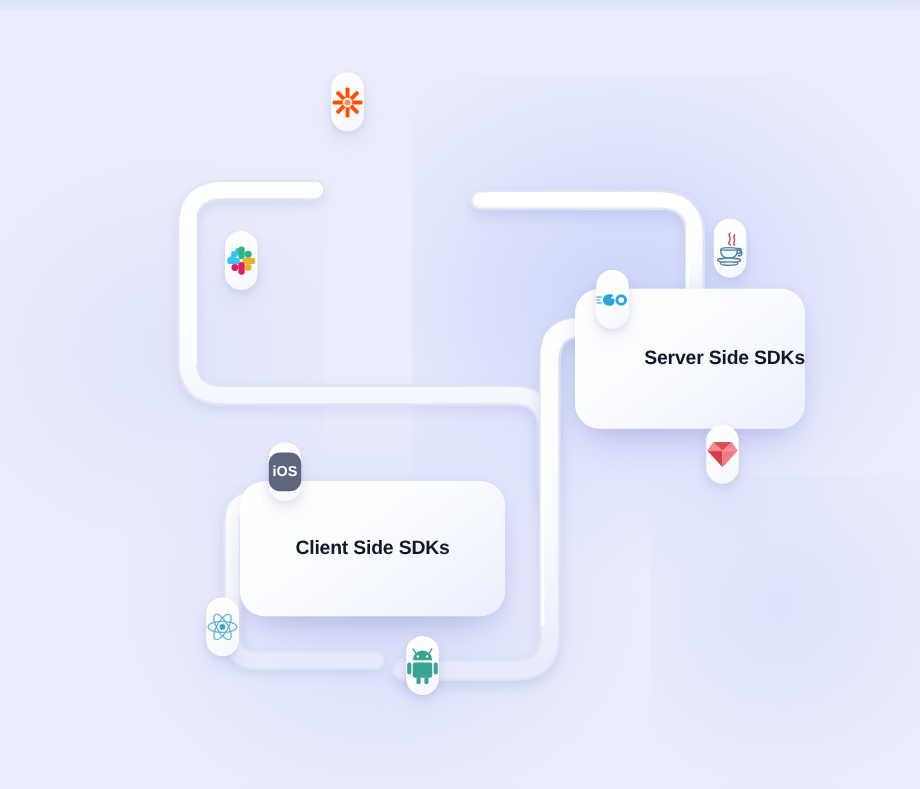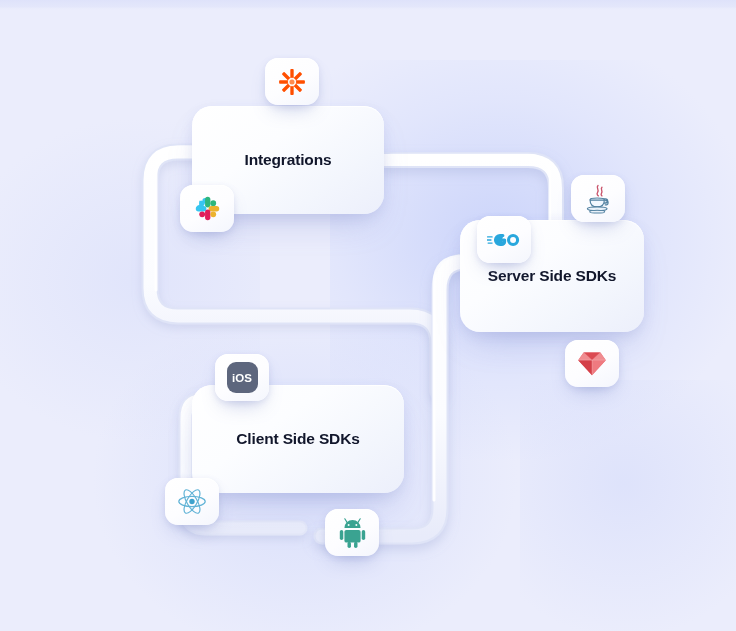--- a/index.html
+++ b/index.html
@@ -73,27 +73,27 @@
   }
   .card-label {
     font-size: 15.5px;
     font-weight: bold;
     color: #11162b;
     letter-spacing: -0.15px;
     white-space: nowrap;
   }
 
   #card-integrations  { left: 192px; top: 106px; width: 192px; height: 108px; }
-  #card-server        { left: 460px; top: 220px; width: 184px; height: 112px; }
+  #card-server        { left: 460px; top: 231px; width: 184px; height: 112px; justify-content: flex-end; }
   #card-client        { left: 192px; top: 385px; width: 212px; height: 108px; }
 
   
   .chip {
     position: absolute;
-    width: 54px;
+    width: 26px;
     height: 47px;
     border-radius: 13px;
     background: linear-gradient(150deg, #ffffff 0%, #fdfdff 55%, #f4f6fd 100%);
     box-shadow:
       0 10px 20px -8px rgba(116,128,195,0.45),
       0 2px 6px rgba(128,140,200,0.18),
       inset 0 1px 0 rgba(255,255,255,0.95);
     display: flex;
     align-items: center;
     justify-content: center;
@@ -166,23 +166,20 @@
       <path d="M 466 262 Q 440 262 440 290 L 440 508 Q 440 536 412 536 L 322 536" fill="none" stroke="url(#pipeGrad)" stroke-width="13" stroke-linecap="round"></path>
       <path d="M 464 256 Q 434 256 434 284 L 434 500" fill="none" stroke="rgba(255,255,255,0.9)" stroke-width="3" stroke-linecap="round"></path>
     </g>
 
     <g filter="url(#pipeShadowSoft)">
       <path d="M 200 400 Q 186 400 186 418 L 186 508 Q 186 528 206 528 L 300 528" fill="none" stroke="#e3e7f8" stroke-width="15" stroke-linecap="round"></path>
       <path d="M 200 400 Q 186 400 186 418 L 186 508 Q 186 528 206 528 L 300 528" fill="none" stroke="url(#pipeGrad)" stroke-width="11" stroke-linecap="round"></path>
     </g>
   </svg>
 
-  <div class="card" id="card-integrations">
-    <span class="card-label">Integrations</span>
-  </div>
 
   <div class="card" id="card-server">
     <span class="card-label">Server Side SDKs</span>
   </div>
 
   <div class="card" id="card-client">
     <span class="card-label">Client Side SDKs</span>
   </div>
 
   <div class="chip" id="chip-zapier">

